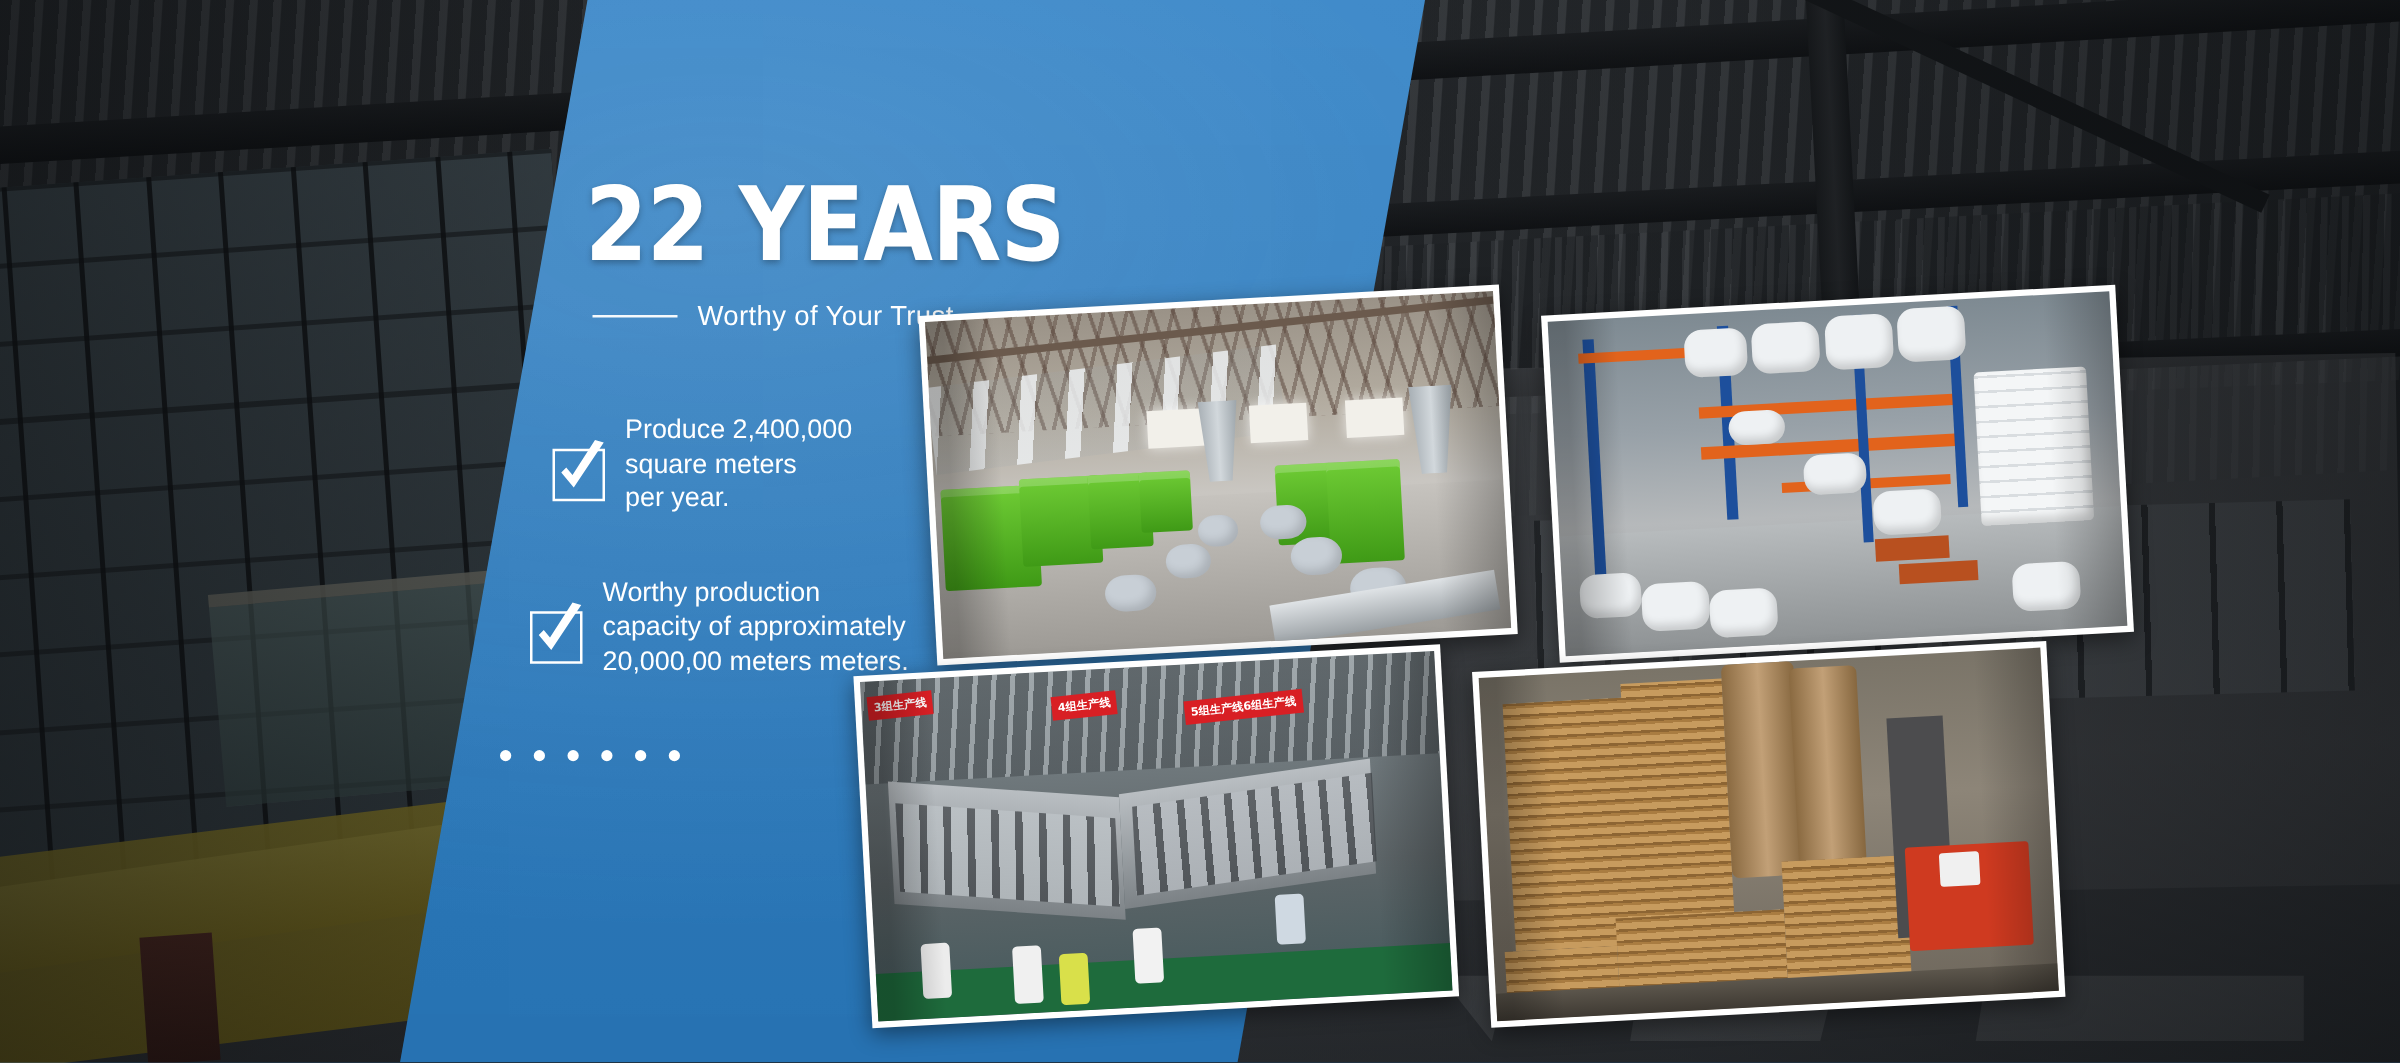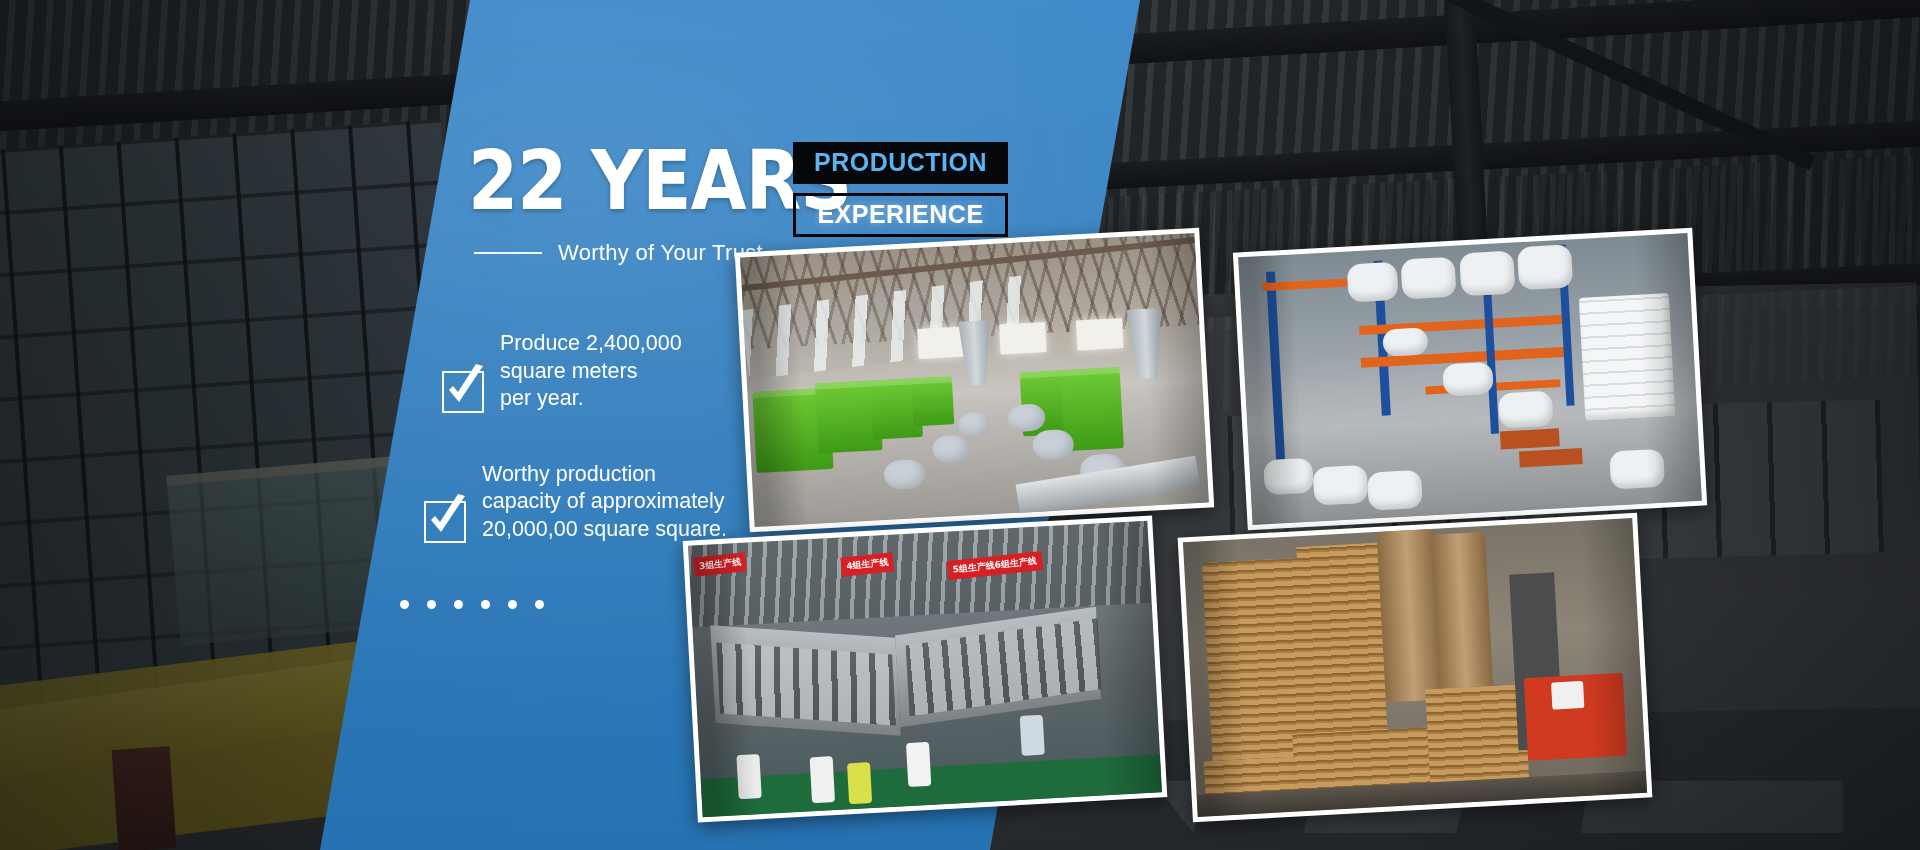--- a/index.html
+++ b/index.html
@@ -133,21 +133,21 @@
     margin-top:9px; color:#ffffff; background:transparent;
     border:3px solid #05070a; padding:6px 0 7px;
     text-shadow:0 0 7px rgba(255,255,255,.35);
   }
 
   .tagline { position:absolute; left:474px; top:240px; display:flex; align-items:center; gap:16px; }
   .tag-rule { width:68px; height:2px; background:#ffffff; opacity:.95; }
   .tag-text { color:#ffffff; font-size:22px; letter-spacing:.3px; }
 
   .bullets { position:absolute; left:442px; top:330px; width:330px; }
-  .bullet { display:flex; align-items:flex-end; gap:16px; margin-bottom:48px; }
+  .bullet { display:flex; align-items:center; gap:16px; margin-bottom:48px; }
   .bullet.b2 { margin-left:-18px; margin-bottom:0; }
   .chk {
     flex:0 0 auto; width:42px; height:42px; border:2px solid #ffffff;
     position:relative; margin-top:18px;
   }
   .bullet.b2 .chk { margin-top:16px; }
   .chk svg { position:absolute; left:-5px; top:-11px; width:54px; height:54px; }
   .btext { color:#ffffff; font-size:21.5px; line-height:1.28; }
 
   .dots { position:absolute; left:400px; top:600px; display:flex; gap:18px; }
@@ -247,24 +247,20 @@
     <div class="redpost"></div>
     <div class="bg-dim"></div>
   </div>
 
   <div class="blue-panel"></div>
 
   <div class="content">
 
     <div class="years">22 YEARS</div>
 
-    <div class="badge-wrap">
-      <div class="badge production">PRODUCTION</div>
-      <div class="badge experience">EXPERIENCE</div>
-    </div>
 
     <div class="tagline">
       <span class="tag-rule"></span>
       <span class="tag-text">Worthy of Your Trust</span>
     </div>
 
     <div class="bullets">
 
       <div class="bullet b1">
         <span class="chk">
@@ -281,21 +277,21 @@
 
       <div class="bullet b2">
         <span class="chk">
           <svg viewBox="0 0 54 54" aria-hidden="true">
             <path d="M10 28 L20 40 L44 4 L37 2 L19 30 L14 24 Z" fill="#ffffff"></path>
           </svg>
         </span>
         <span class="btext">
           <span>Worthy production</span><br>
           <span>capacity of approximately</span><br>
-          <span>20,000,00 square square.</span>
+          <span>20,000,00 meters meters.</span>
         </span>
       </div>
 
     </div>
 
     <div class="dots">
       <span class="dot"></span>
       <span class="dot"></span>
       <span class="dot"></span>
       <span class="dot"></span>

